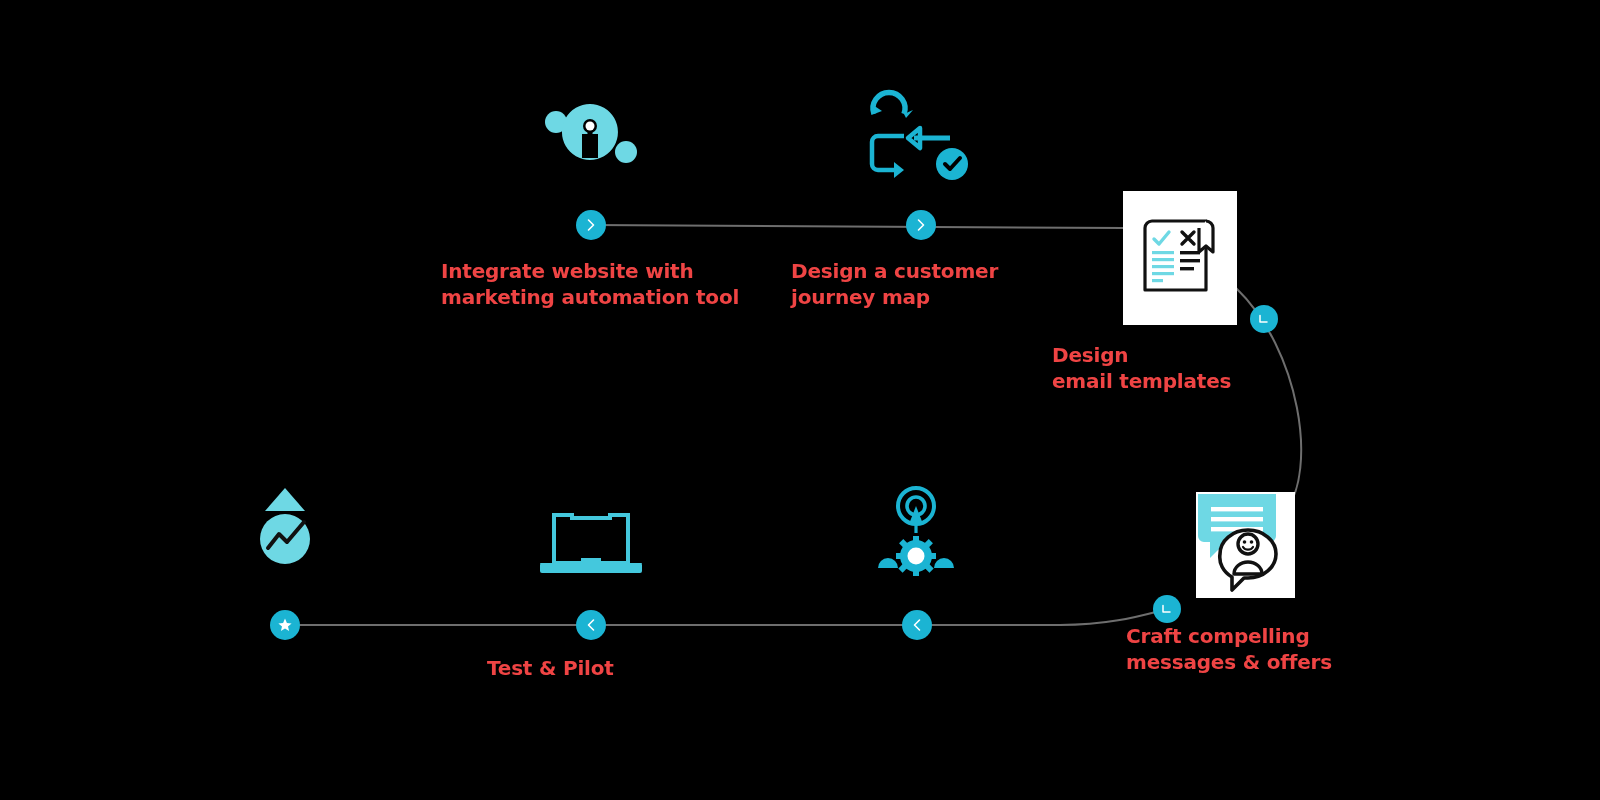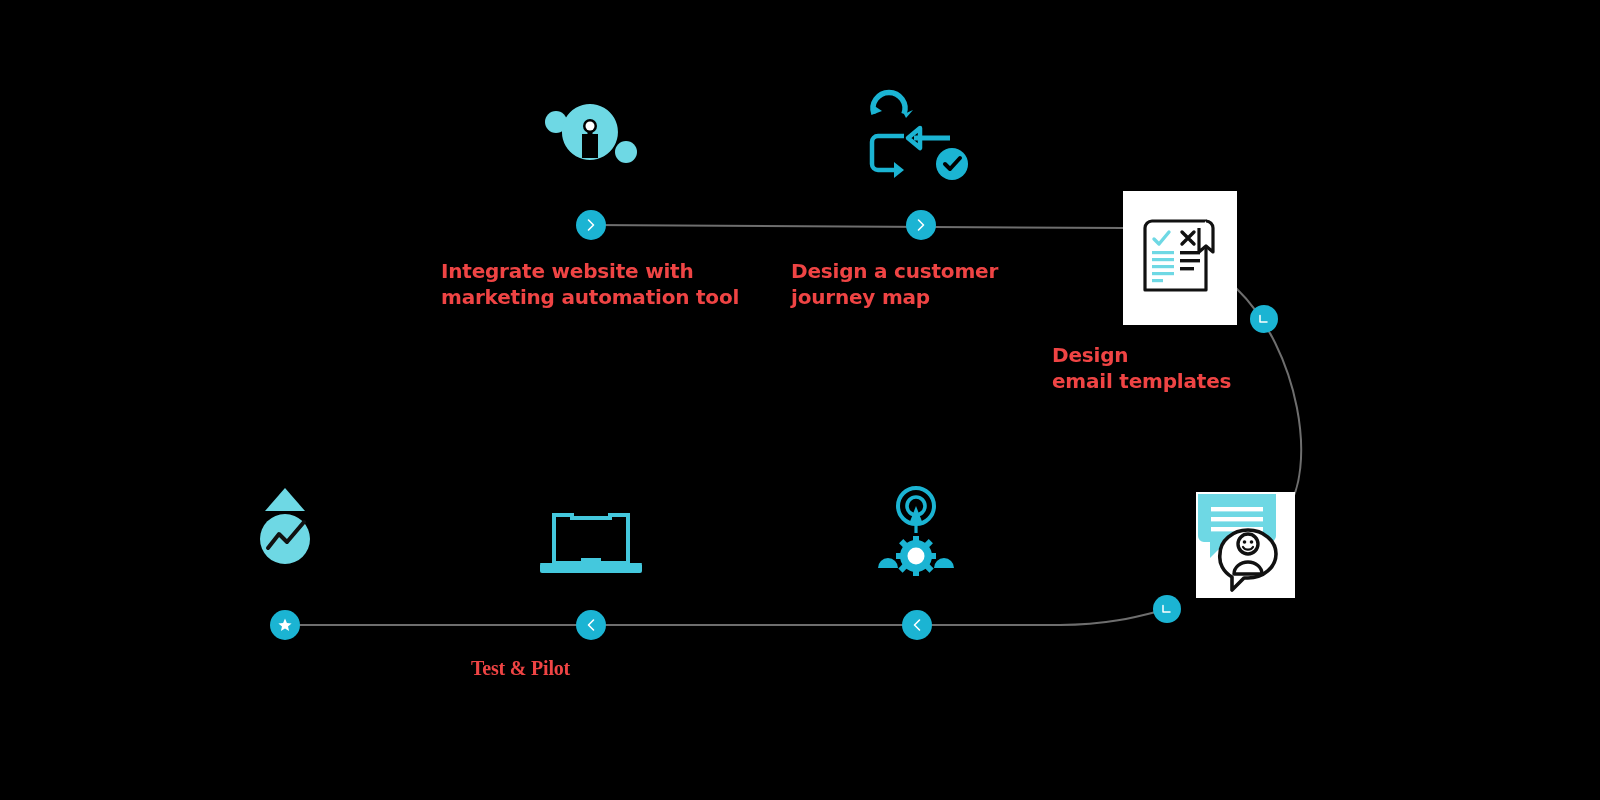--- a/index.html
+++ b/index.html
@@ -151,20 +151,22 @@
       <circle cx="55.5" cy="50" r="1.8" fill="#111111"></circle>
       <path d="M47 55 a6 6 0 0 0 10 0" stroke="#111111" stroke-width="2.2" fill="none" stroke-linecap="round"></path>
       <path d="M38 82 a14 12 0 0 1 28 0 Z" fill="none" stroke="#111111" stroke-width="3.4" stroke-linejoin="round"></path>
     </svg>
   </div>
   <div class="marker" style="left:1153px; top:595px; width:28px; height:28px;">
     <svg width="14" height="14" viewBox="0 0 14 14">
       <path d="M3 3.5 L3 10 L10 10" stroke="#ffffff" stroke-width="1.5" fill="none" stroke-linecap="round" stroke-linejoin="round"></path>
     </svg>
   </div>
+  <div class="label" style="left:1126px; top:623px; width:240px;">Craft compelling
+messages &amp; offers</div>
 
   <div class="icon-wrap" style="left:866px; top:484px; width:100px; height:100px;">
     <svg width="100" height="100" viewBox="0 0 100 100">
       <circle cx="50" cy="22" r="18" fill="none" stroke="#1bb4d3" stroke-width="4"></circle>
       <circle cx="50" cy="22" r="9" fill="none" stroke="#1bb4d3" stroke-width="3.6"></circle>
       <path d="M50 22 l-7 18 h14 Z" fill="#1bb4d3"></path>
       <path d="M50 33 v16" stroke="#1bb4d3" stroke-width="3.2"></path>
       <g fill="#1bb4d3">
         <circle cx="50" cy="72" r="16"></circle>
         <rect x="47" y="52" width="6" height="9"></rect>
@@ -193,21 +195,21 @@
       <path d="M4 60 h102 a0 0 0 0 1 0 0 l-6 10 h-90 Z" fill="#44c8dd"></path>
       <rect x="4" y="60" width="102" height="10" rx="2" fill="#44c8dd"></rect>
       <rect x="45" y="55" width="20" height="7" fill="#44c8dd"></rect>
     </svg>
   </div>
   <div class="marker" style="left:576px; top:610px; width:30px; height:30px;">
     <svg width="14" height="14" viewBox="0 0 14 14">
       <path d="M9.5 2 L4.5 7 L9.5 12" stroke="#ffffff" stroke-width="1.6" fill="none" stroke-linecap="round" stroke-linejoin="round"></path>
     </svg>
   </div>
-  <div class="label" style="left:471px; top:655px; width:240px;font-family:Liberation Serif, serif;">Test &amp; Pilot</div>
+  <div class="label" style="left:487px; top:655px; width:240px;">Test &amp; Pilot</div>
 
   <div class="icon-wrap" style="left:252px; top:480px; width:66px; height:90px;">
     <svg width="66" height="90" viewBox="0 0 66 90">
       <path d="M33 8 L53 31 H13 Z" fill="#6ed8e4"></path>
       <circle cx="33" cy="59" r="25" fill="#6ed8e4"></circle>
       <path d="M16 68 L27 54 L35 62 L52 42" stroke="#111111" stroke-width="4" fill="none" stroke-linecap="round" stroke-linejoin="round"></path>
     </svg>
   </div>
   <div class="marker" style="left:270px; top:610px; width:30px; height:30px;">
     <svg width="16" height="16" viewBox="0 0 16 16">

